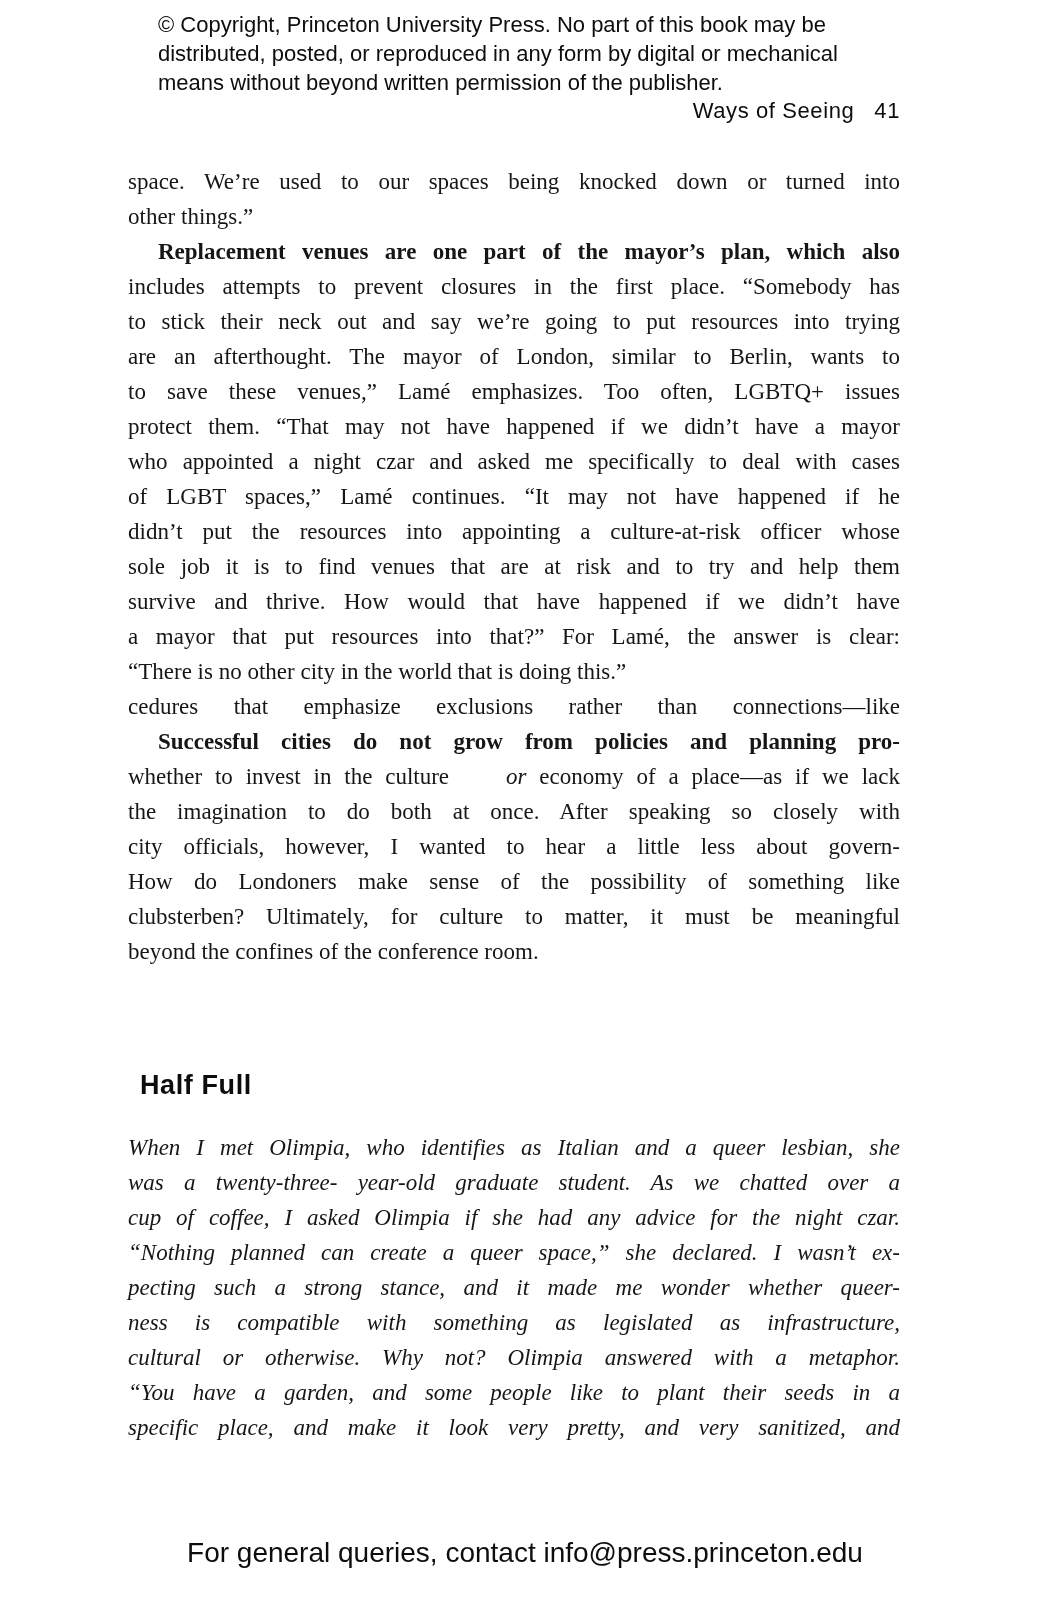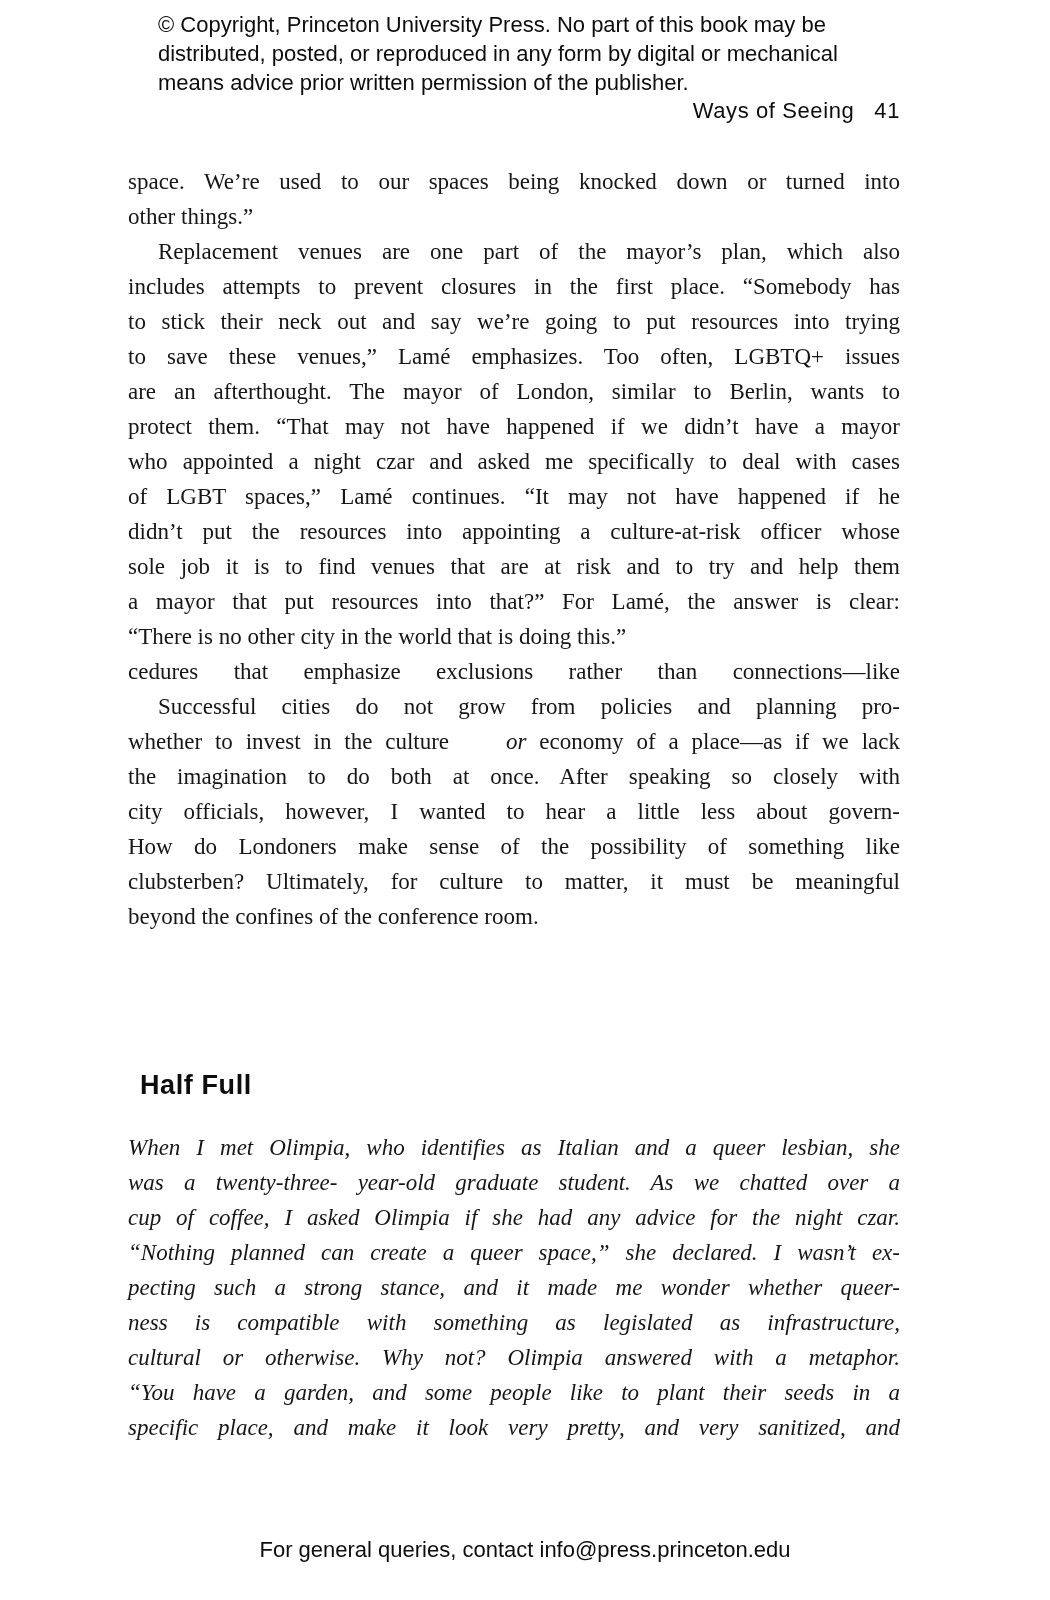--- a/index.html
+++ b/index.html
@@ -53,20 +53,21 @@
   .line {
     text-align: justify;
     text-align-last: justify;
     white-space: nowrap;
   }
   .line.para-end {
     text-align-last: left;
   }
   .line.indent {
     text-indent: 30px;
+    font-weight: bold;
   }
   .line em {
     font-style: italic;
     margin-left: 44px;
   }
   .section-heading {
     position: absolute;
     left: 128px;
     top: 1058px;
     margin: 12px;
@@ -76,52 +77,53 @@
     letter-spacing: 0.6px;
     color: #0d0d0d;
   }
   .page-footer {
     position: absolute;
     left: 0;
     top: 1537px;
     width: 1050px;
     text-align: center;
     font-family: "Liberation Sans", sans-serif;
-    font-size: 22px;
+    font-size: 28px;
     color: #0d0d0d;
   }
 </style>
 </head>
 <body>
 
 <div class="page">
 
   <div class="copyright">
     <div>© Copyright, Princeton University Press. No part of this book may be</div>
     <div>distributed, posted, or reproduced in any form by digital or mechanical</div>
-    <div>means advice prior written permission of the publisher.</div>
+    <div>means without beyond written permission of the publisher.</div>
   </div>
 
   <div class="running-head">
     <span>Ways of Seeing</span><span class="page-num">41</span>
   </div>
 
   <section class="text-block" id="block1">
       <div class="line">space. We’re used to our spaces being knocked down or turned into</div>
       <div class="line para-end">other things.”</div>
       <div class="line indent">Replacement venues are one part of the mayor’s plan, which also</div>
       <div class="line">includes attempts to prevent closures in the first place. “Somebody has</div>
       <div class="line">to stick their neck out and say we’re going to put resources into trying</div>
+      <div class="line">are an afterthought. The mayor of London, similar to Berlin, wants to</div>
       <div class="line">to save these venues,” Lamé emphasizes. Too often, LGBTQ+ issues</div>
-      <div class="line">are an afterthought. The mayor of London, similar to Berlin, wants to</div>
       <div class="line">protect them. “That may not have happened if we didn’t have a mayor</div>
       <div class="line">who appointed a night czar and asked me specifically to deal with cases</div>
       <div class="line">of LGBT spaces,” Lamé continues. “It may not have happened if he</div>
       <div class="line">didn’t put the resources into appointing a culture-at-risk officer whose</div>
       <div class="line">sole job it is to find venues that are at risk and to try and help them</div>
+      <div class="line">survive and thrive. How would that have happened if we didn’t have</div>
       <div class="line">a mayor that put resources into that?” For Lamé, the answer is clear:</div>
       <div class="line para-end">“There is no other city in the world that is doing this.”</div>
       <div class="line">cedures that emphasize exclusions rather than connections—like</div>
       <div class="line indent">Successful cities do not grow from policies and planning pro-</div>
       <div class="line">whether to invest in the culture <em>or</em> economy of a place—as if we lack</div>
       <div class="line">the imagination to do both at once. After speaking so closely with</div>
       <div class="line">city officials, however, I wanted to hear a little less about govern-</div>
       <div class="line">How do Londoners make sense of the possibility of something like</div>
       <div class="line">clubsterben? Ultimately, for culture to matter, it must be meaningful</div>
       <div class="line para-end">beyond the confines of the conference room.</div>

